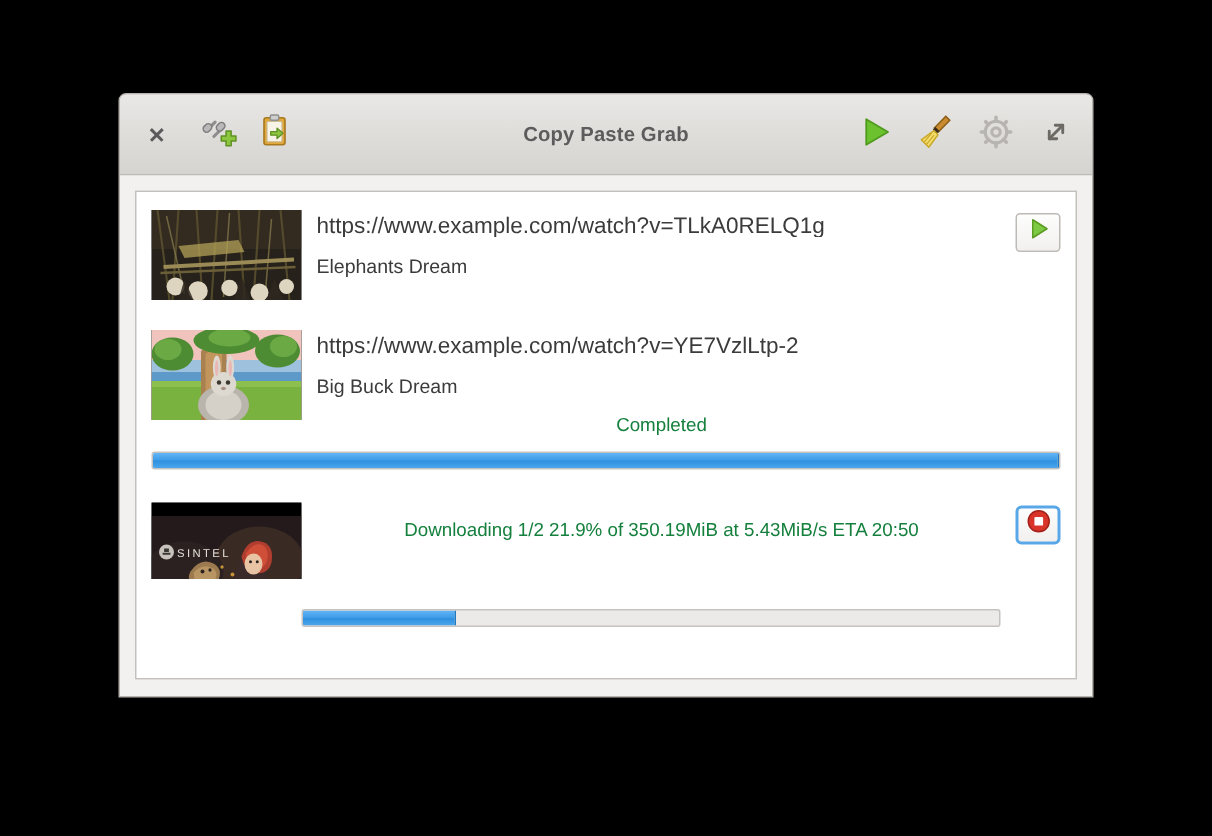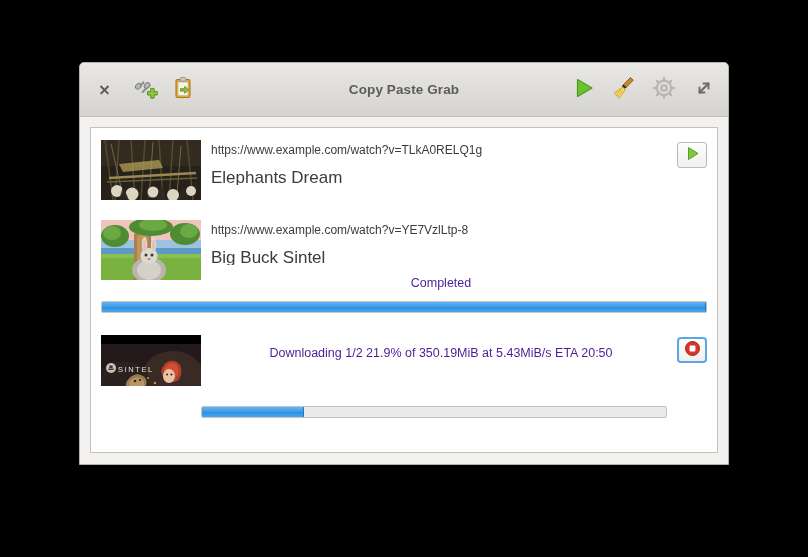--- a/index.html
+++ b/index.html
@@ -124,40 +124,40 @@
   .thumb svg { display: block; width: 100px; height: 60px; }
 
   .dl-body {
     flex: 1 1 auto;
     padding-left: 10px;
     min-width: 0;
     display: flex;
     flex-direction: column;
   }
   .dl-url {
-    font-size: 12px;
+    font-size: 15px;
     color: #3b3b3b;
     line-height: 15px;
     margin-top: 3px;
     white-space: nowrap;
     overflow: hidden;
     text-overflow: ellipsis;
   }
   .dl-title {
-    font-size: 17px;
+    font-size: 13px;
     color: #3b3b3b;
     line-height: 15px;
     margin-top: 12px;
     white-space: nowrap;
     overflow: hidden;
     text-overflow: ellipsis;
   }
   .dl-status {
     font-size: 12.5px;
-    color: #4c1d95;
+    color: #15803d;
     line-height: 15px;
     margin-top: 11px;
     text-align: center;
   }
   .dl-action {
     flex: 0 0 auto;
     width: 36px;
     display: flex;
     align-items: flex-start;
     justify-content: flex-end;
@@ -395,22 +395,22 @@
             <ellipse cx="43.5" cy="25" rx="2.6" ry="8" fill="#ddd9d1"></ellipse>
             <ellipse cx="52.5" cy="25" rx="2.6" ry="8" fill="#ddd9d1"></ellipse>
             <ellipse cx="43.5" cy="25.5" rx="1.2" ry="5.5" fill="#e9b8b6"></ellipse>
             <ellipse cx="52.5" cy="25.5" rx="1.2" ry="5.5" fill="#e9b8b6"></ellipse>
             <circle cx="45" cy="35" r="1.5" fill="#3a3630"></circle>
             <circle cx="51" cy="35" r="1.5" fill="#3a3630"></circle>
             <ellipse cx="48" cy="39" rx="1.6" ry="1.1" fill="#a88f86"></ellipse>
           </svg>
         </div>
         <div class="dl-body">
-          <div class="dl-url">https://www.example.com/watch?v=YE7VzlLtp-8</div>
-          <div class="dl-title">Big Buck Sintel</div>
+          <div class="dl-url">https://www.example.com/watch?v=YE7VzlLtp-2</div>
+          <div class="dl-title">Big Buck Dream</div>
           <div class="dl-status">Completed</div>
         </div>
         <div class="dl-action"></div>
       </div>
 
       <div class="pbar-wrap" style="padding-left:10px;padding-right:10px;">
         <div class="pbar">
           <div class="pbar-fill" id="pfill-1" style="width: 100%;"></div>
         </div>
       </div>

